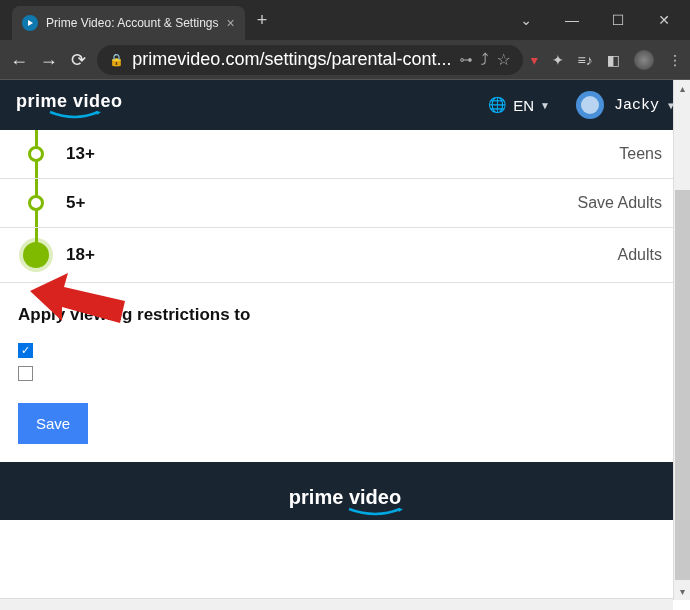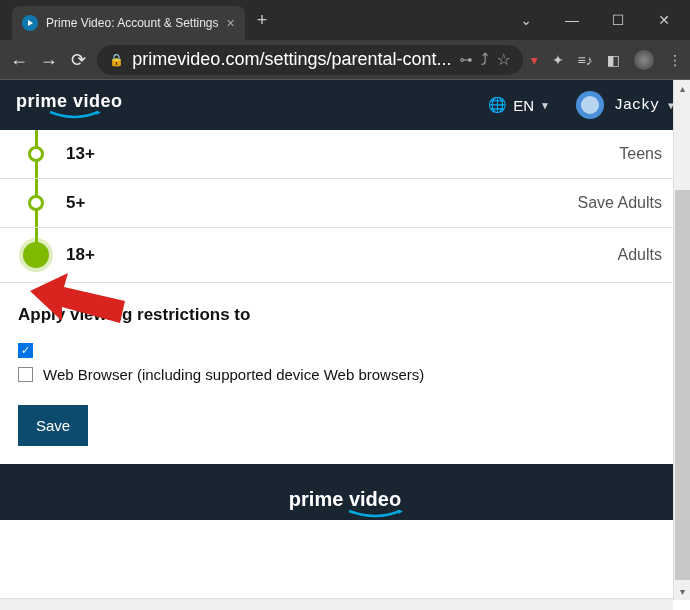--- a/index.html
+++ b/index.html
@@ -45,21 +45,21 @@
     .age-line { position: absolute; left: 35px; width: 3px; background: #7fba00; top: 0; bottom: 0; z-index: 1; }
     .age-line.top-only { bottom: 50%; }
     .age-label { font-size: 17px; font-weight: bold; color: #111; margin-left: 22px; }
     .age-label.filled-offset { margin-left: 17px; }
     .age-desc { margin-left: auto; color: #555; font-size: 16px; }
     
     .section-title { font-size: 17px; font-weight: bold; color: #111; padding: 22px 18px 14px; }
     .checkbox-row { display: flex; align-items: center; padding: 4px 18px; gap: 10px; font-size: 15px; color: #111; }
     .cb { width: 15px; height: 15px; border: 1px solid #888; cursor: pointer; display: flex; align-items: center; justify-content: center; }
     .cb.checked { background: #0073e6; border-color: #0073e6; color: white; font-size: 11px; }
-    .save-btn { background: #0c4a6e; color: white; border: none; padding: 12px 18px; font-size: 15px; margin: 18px; cursor: pointer; }
+    .save-btn { background: #3b82f6; color: white; border: none; padding: 12px 18px; font-size: 15px; margin: 18px; cursor: pointer; }
     
     
     .footer { background: #1a2532; padding: 24px 0 30px; text-align: center; }
     .footer-logo { color: white; font-size: 20px; font-weight: bold; display: inline-block; }
     .footer-smile { display: block; width: 58px; height: 10px; margin: -2px auto 0; margin-left: 62px; }
     
     
     .red-arrow { position: absolute; left: 30px; top: 273px; z-index: 100; pointer-events: none; }
     
     
@@ -153,21 +153,20 @@
     </div>
   </div>
   
   <div class="section-title">Apply viewing restrictions to</div>
   
   <div class="checkbox-row">
     <div class="cb checked">✓</div>
   </div>
   <div class="checkbox-row">
     <div class="cb"></div>
-    <span>Web Browser (including supported device Web browsers)</span>
   </div>
   
   <button class="save-btn">Save</button>
   
   
   <div class="footer">
     <div style="display:inline-block">
       <span class="footer-logo">prime video</span>
       <svg class="footer-smile" viewBox="0 0 58 10">
           <path d="M2 2 Q 29 12 53 2" stroke="#00a8e1" stroke-width="2.5" fill="none"></path>

